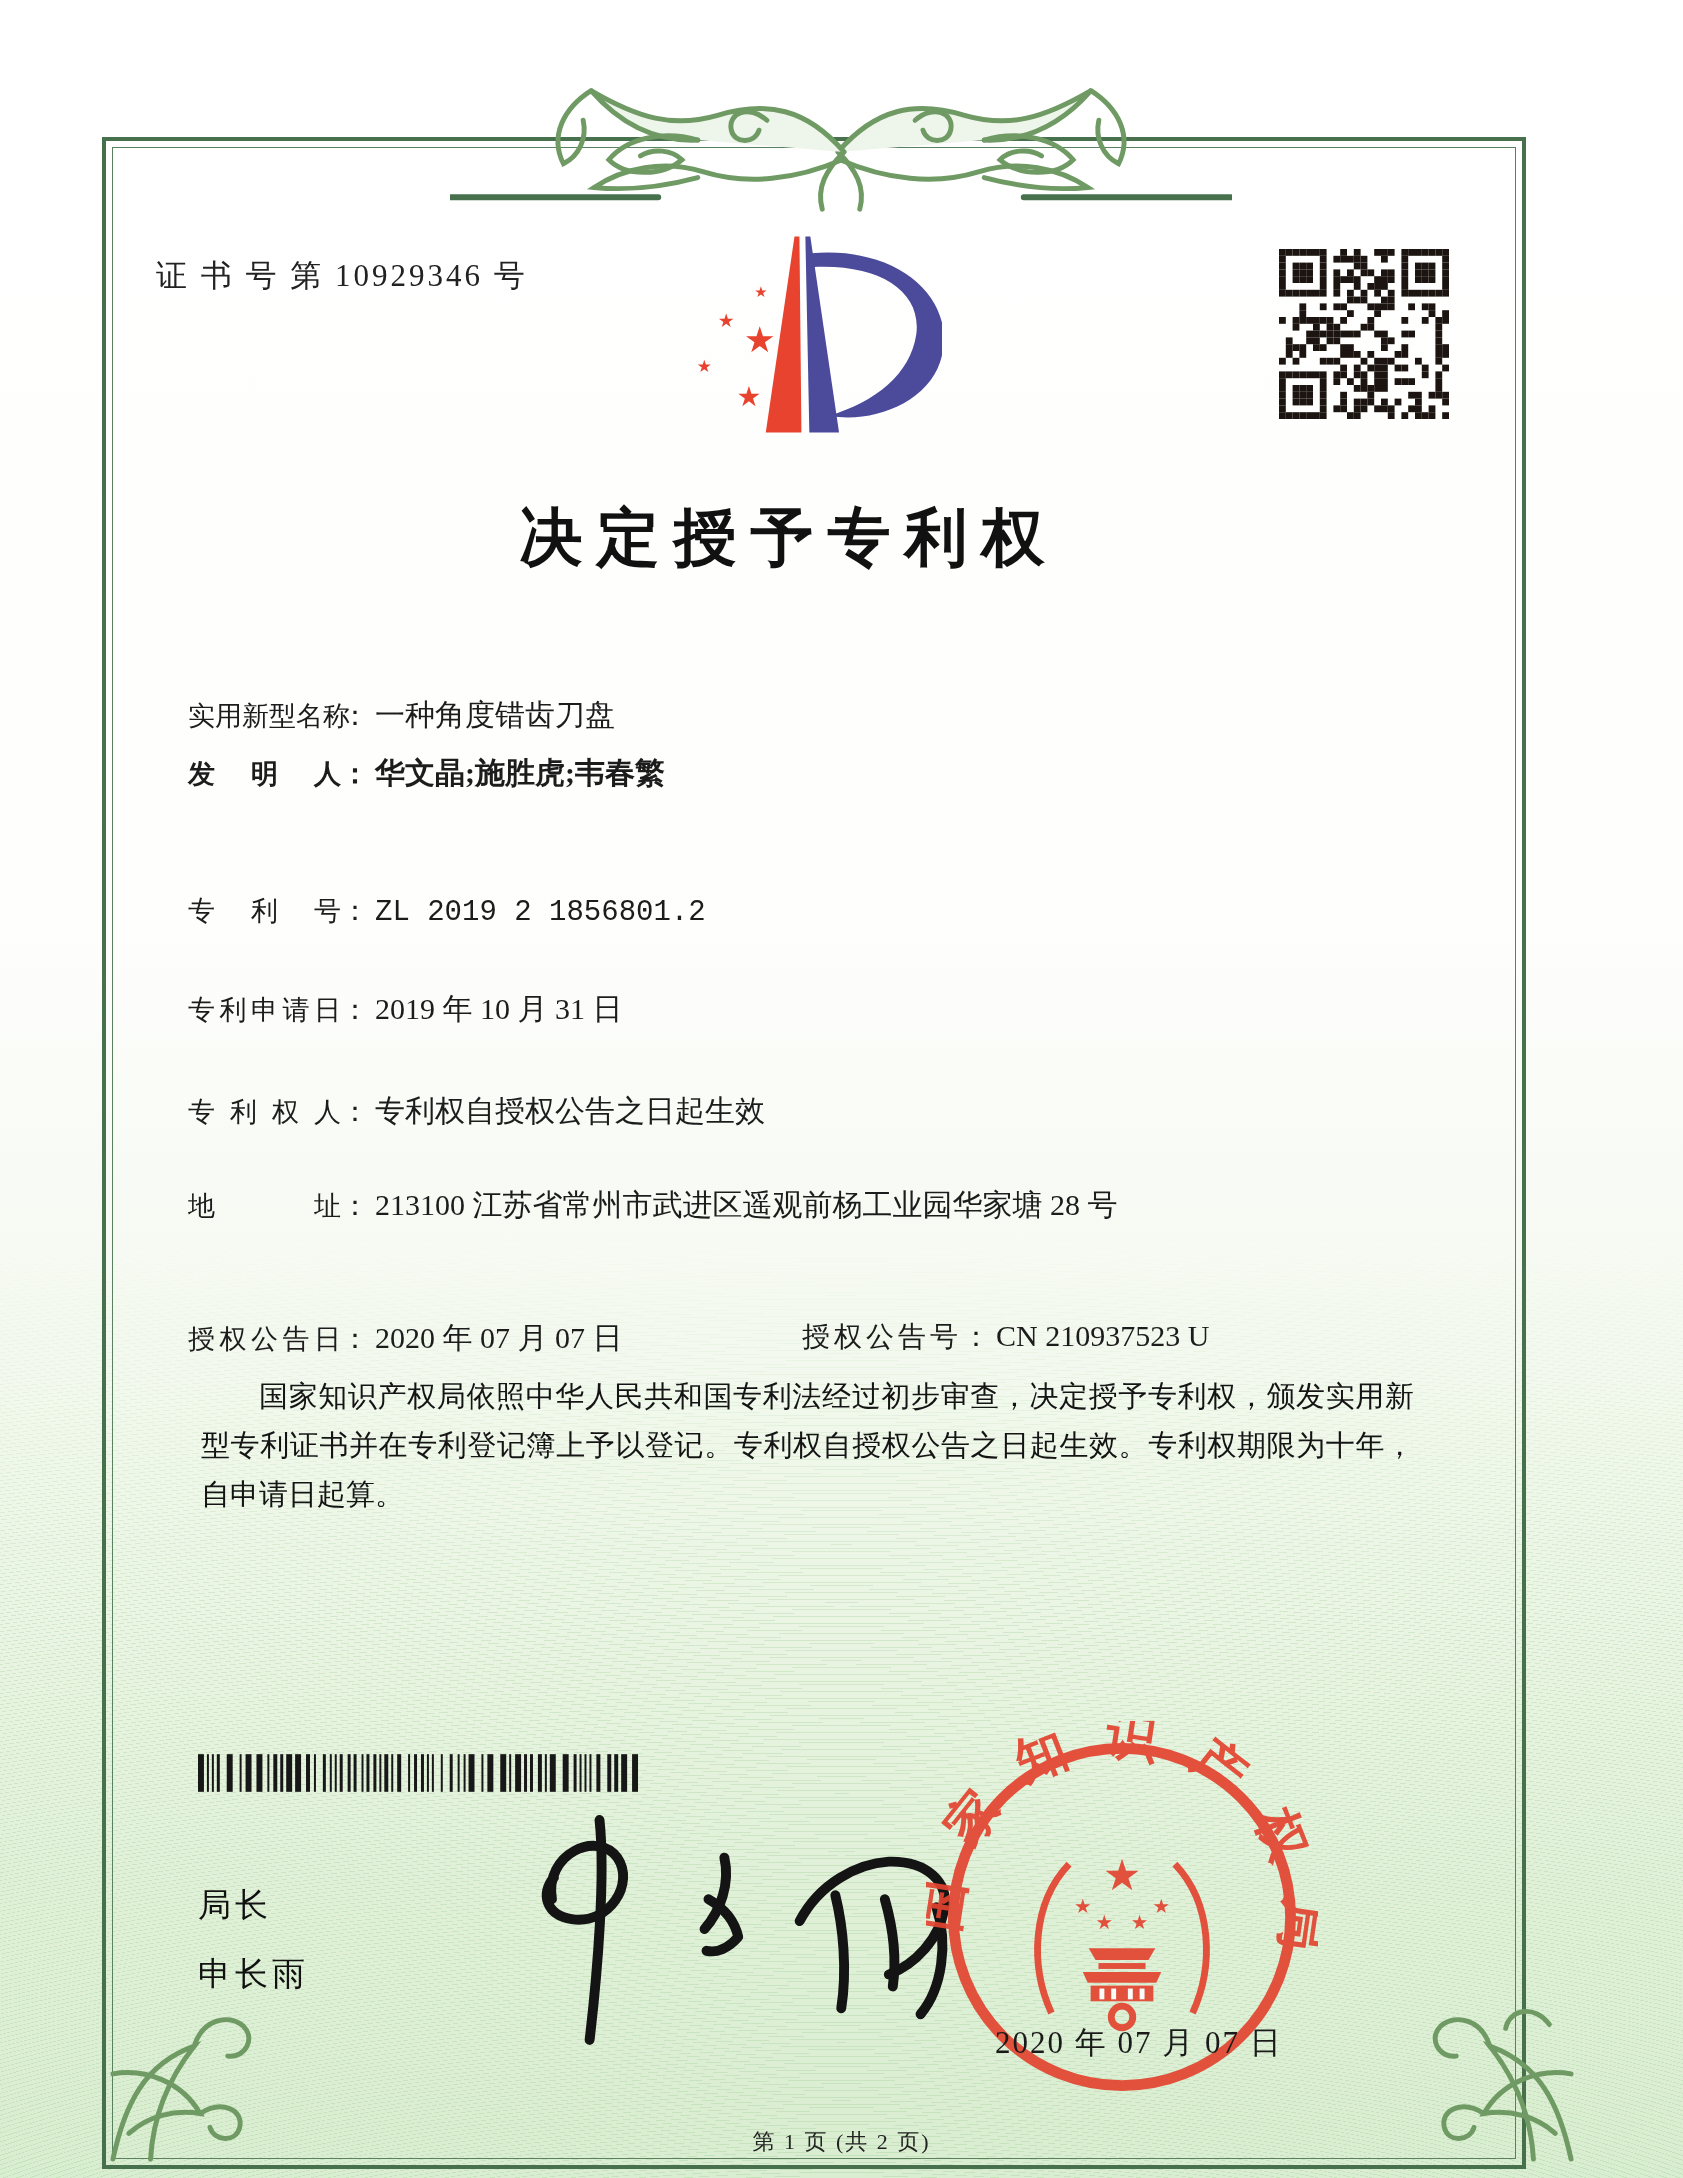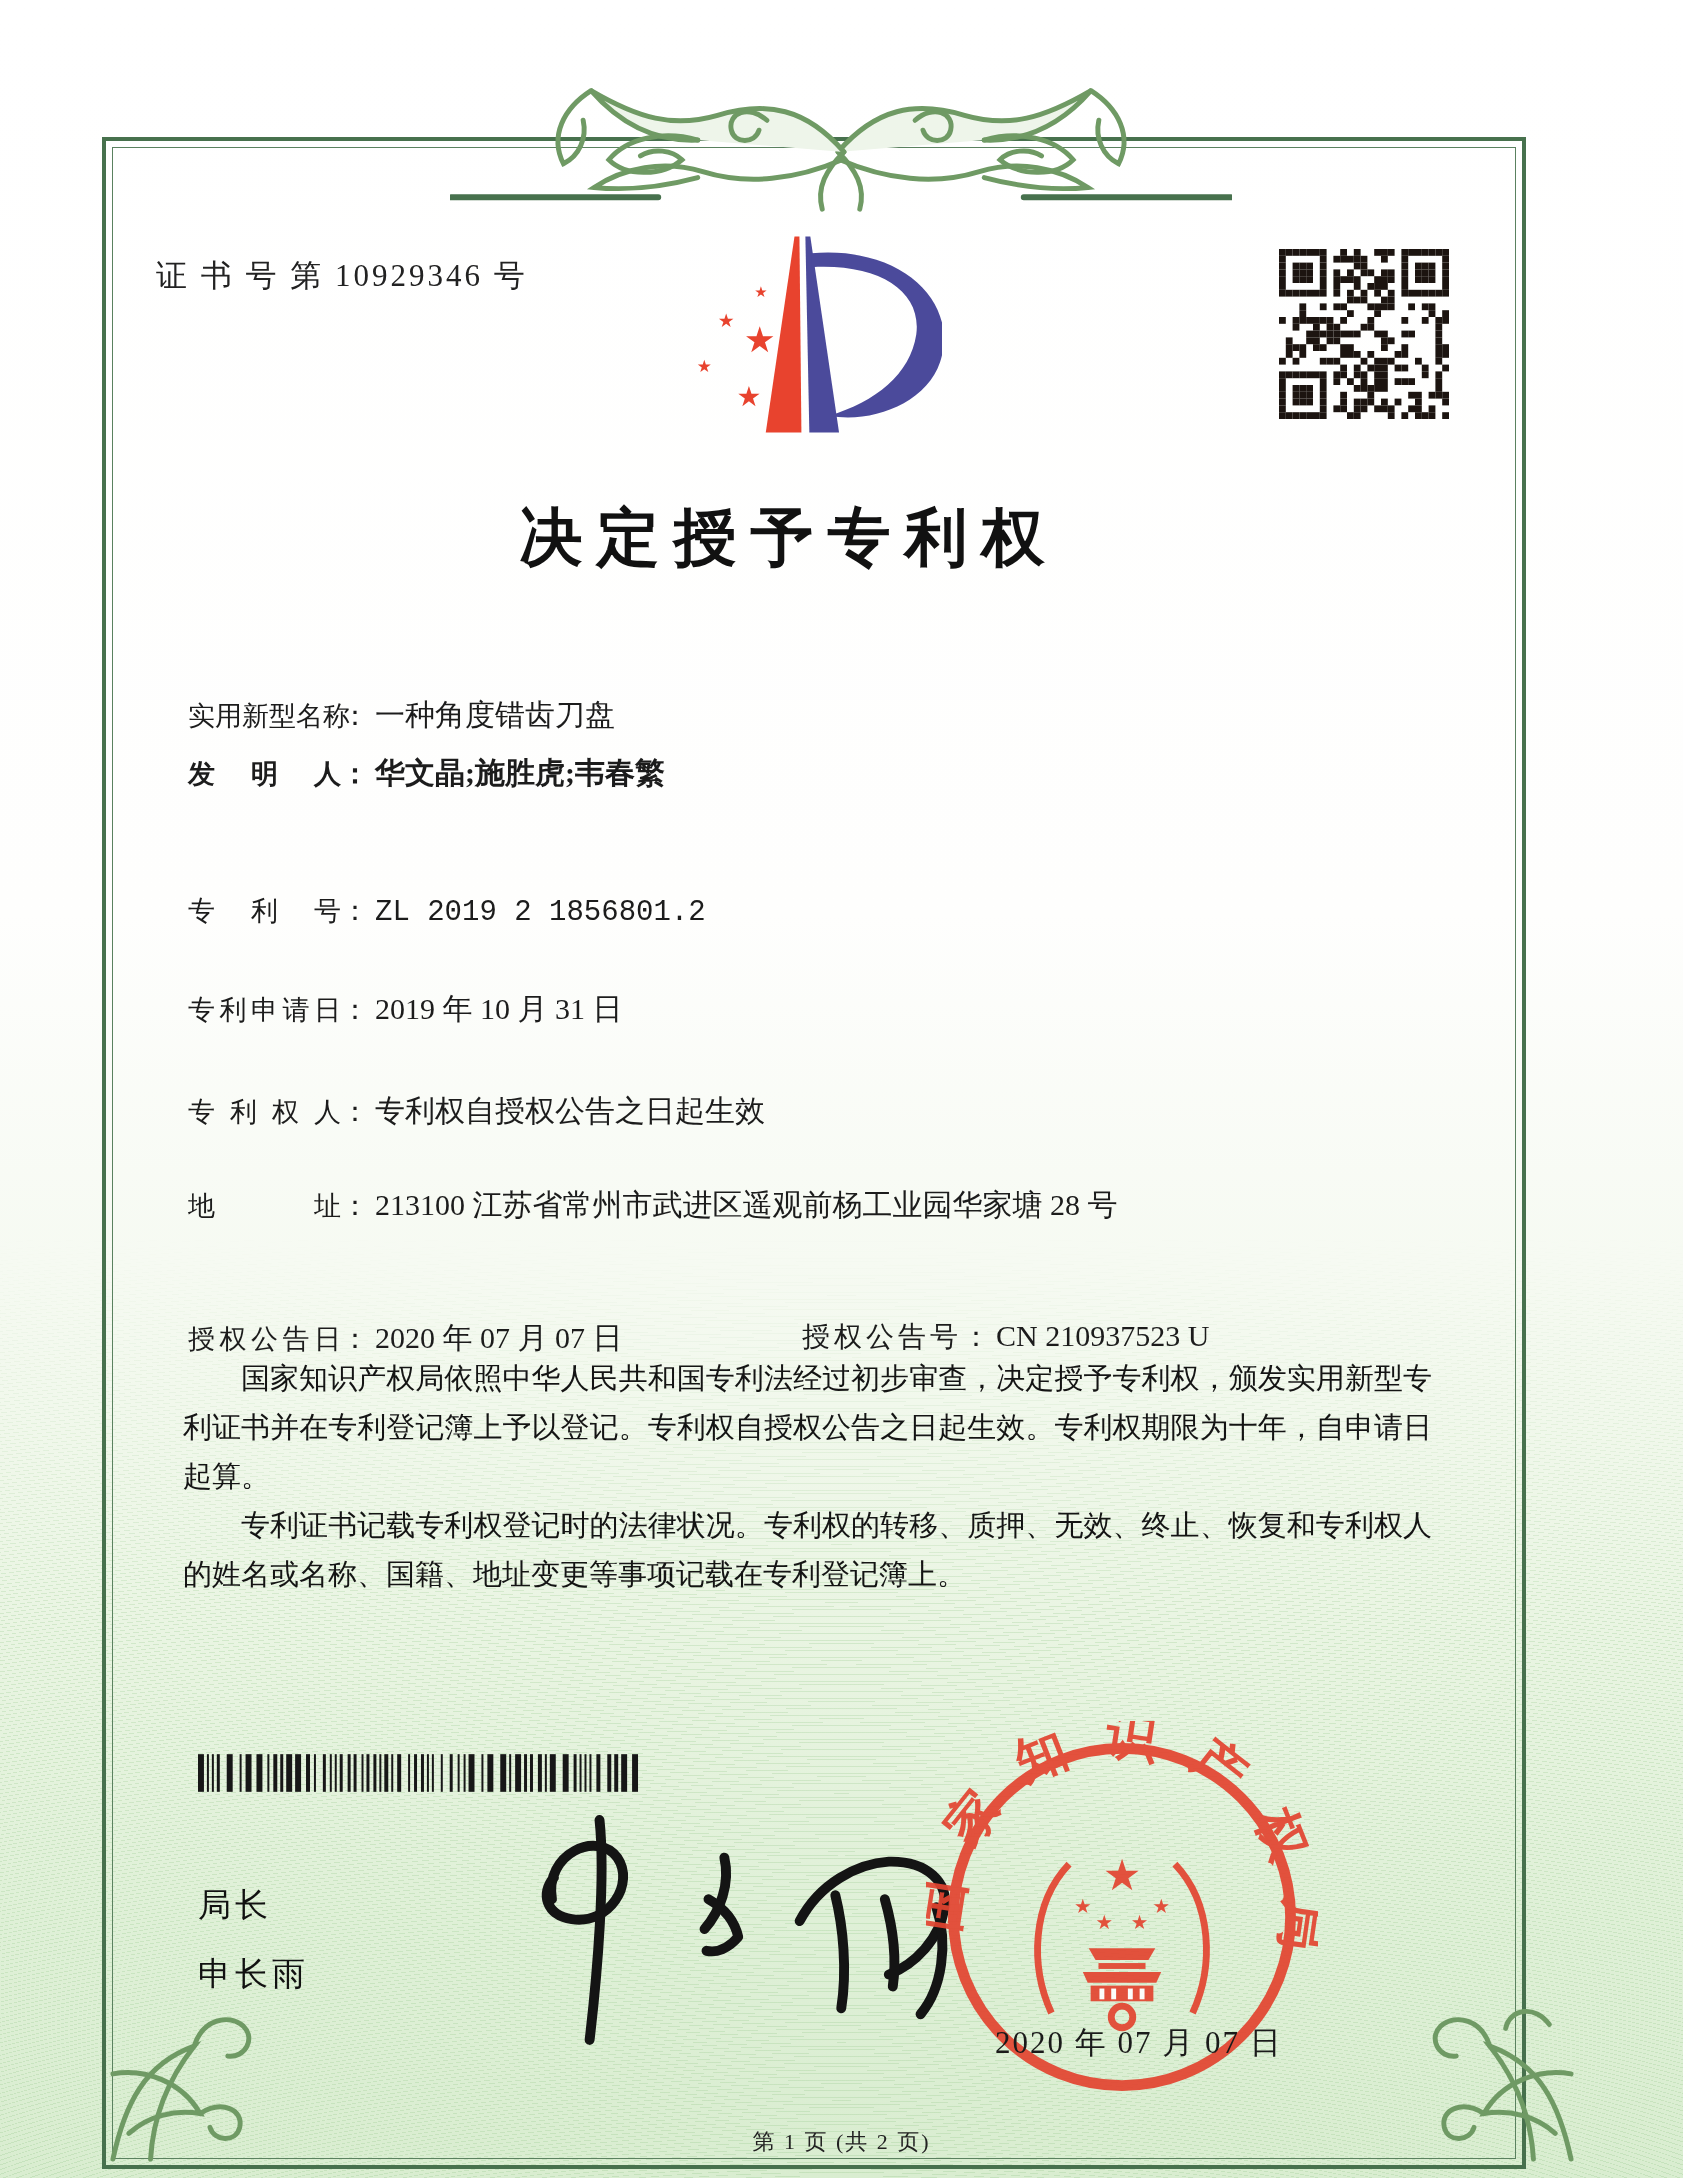--- a/index.html
+++ b/index.html
@@ -33,21 +33,21 @@
     text-align:justify;text-align-last:justify;-moz-text-align-last:justify;
   }
   .fcolon{display:inline-block;margin:0 6px 0 0;font-size:28px;}
   .fvalue{font-size:30px;}
   .grant-pair{position:absolute;left:614px;top:0;white-space:nowrap;}
   .grant-pair .glabel{font-size:28px;letter-spacing:4px;}
   .body-text{
     left:183px;top:1354px;width:1249px;font-size:29px;line-height:49px;
     text-align:justify;color:#141414;
   }
-  .body-text p{margin:0;text-indent:2em;}
+  .body-text p{margin:18px;text-indent:2em;}
   .officer{left:198px;font-family:"Liberation Sans","DejaVu Sans",sans-serif;
     font-size:33px;color:#111;letter-spacing:4px;}
   .seal-date{left:995px;top:2022px;font-size:31px;color:#1a1a1a;letter-spacing:2px;z-index:4;}
   .page-footer{left:0;top:2127px;width:1683px;text-align:center;font-size:22px;color:#222;letter-spacing:2px;}
   svg{display:block;}
 </style>
 </head>
 <body>
 
 <div class="waves"></div>
@@ -433,21 +433,20 @@
 </div>
 <div class="abs frow" style="top:1318px;">
   <span class="flabel">授权公告日</span><span class="fcolon">：</span><span class="fvalue">2020 年 07 月 07 日</span>
   <span class="grant-pair">
     <span class="glabel">授权公告号</span><span class="fcolon">：</span><span class="fvalue">CN 210937523 U</span>
   </span>
 </div>
 
 <div class="abs body-text">
   <p>国家知识产权局依照中华人民共和国专利法经过初步审查，决定授予专利权，颁发实用新型专利证书并在专利登记簿上予以登记。专利权自授权公告之日起生效。专利权期限为十年，自申请日起算。</p>
-  <p>专利证书记载专利权登记时的法律状况。专利权的转移、质押、无效、终止、恢复和专利权人的姓名或名称、国籍、地址变更等事项记载在专利登记簿上。</p>
 </div>
 
 <div class="abs" style="left:198px;top:1754px;width:442px;height:38px;">
   <svg id="bar-svg" width="442" height="38" viewBox="0 0 446 38">
       <rect x="0" y="0" width="6" height="38" fill="#171717"></rect>
       <rect x="9" y="0" width="2" height="38" fill="#171717"></rect>
       <rect x="14" y="0" width="2" height="38" fill="#171717"></rect>
       <rect x="19" y="0" width="3" height="38" fill="#171717"></rect>
       <rect x="29" y="0" width="6" height="38" fill="#171717"></rect>
       <rect x="42" y="0" width="2" height="38" fill="#171717"></rect>

